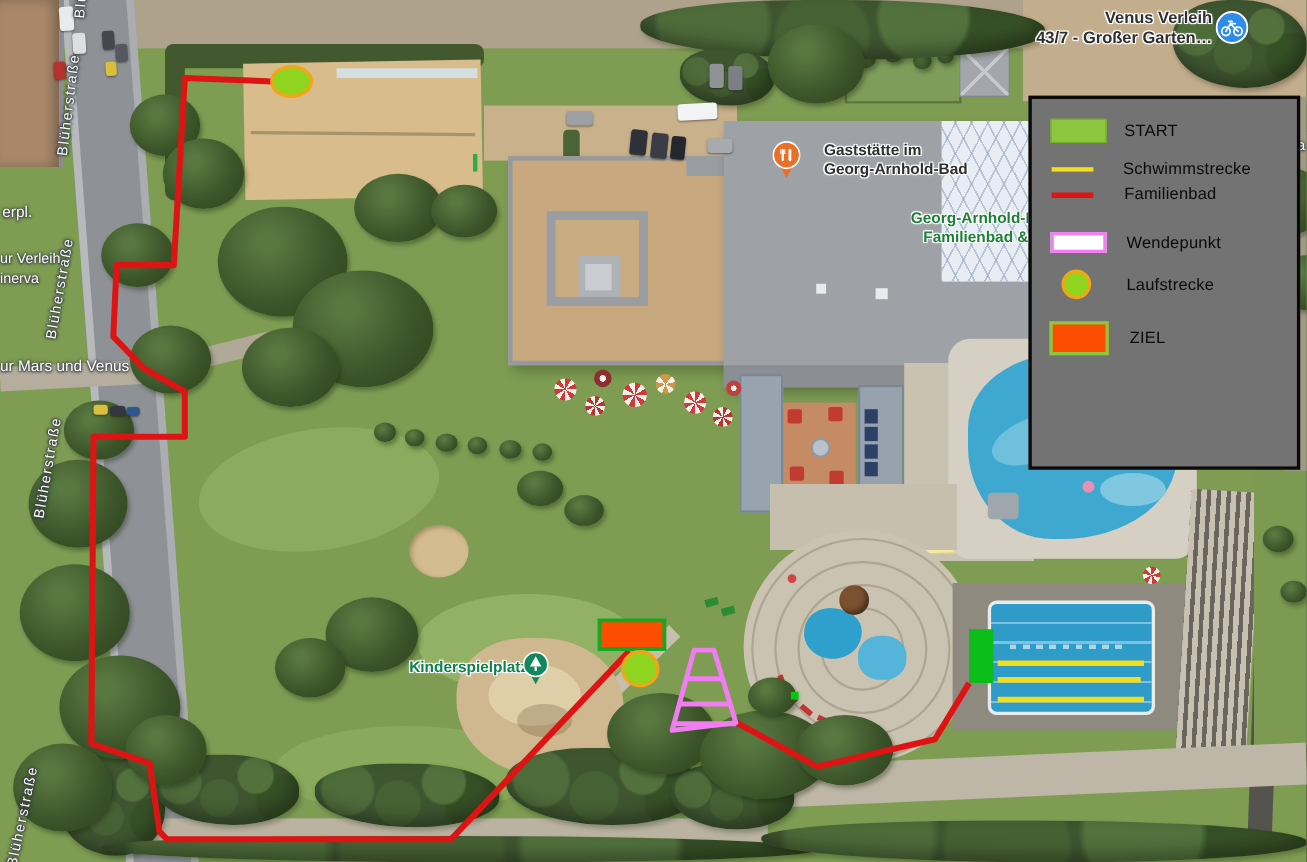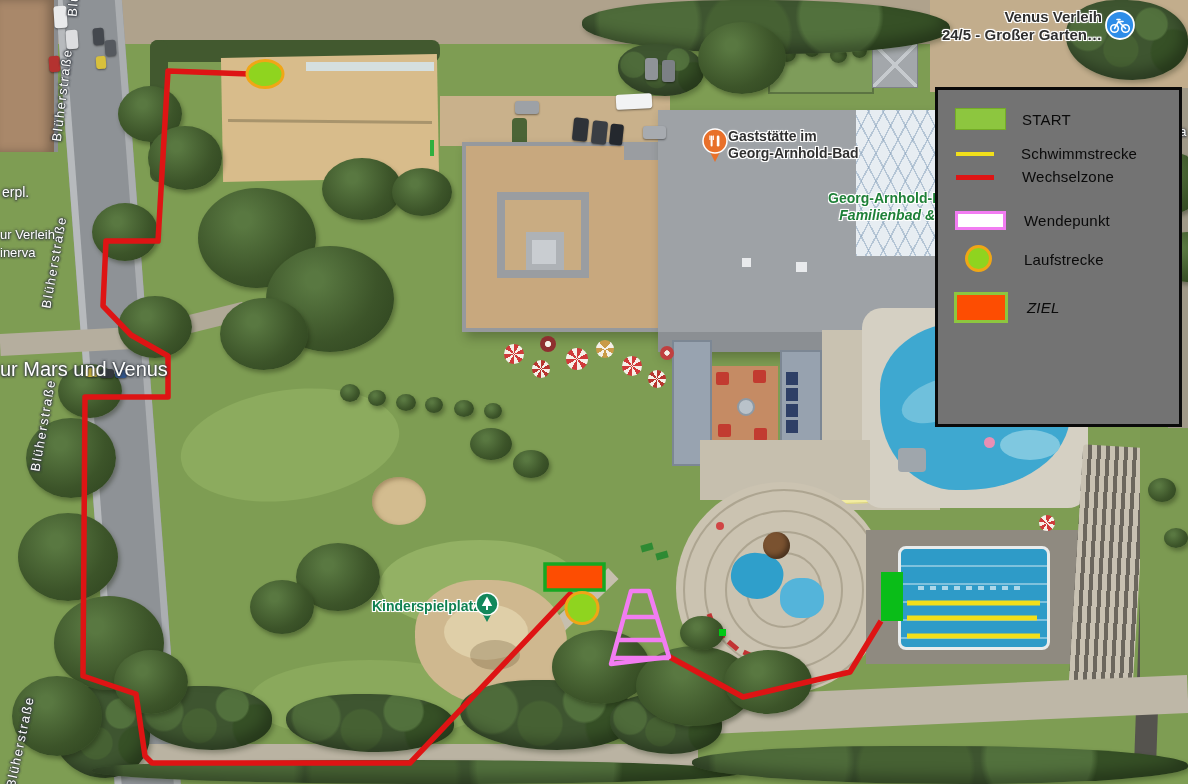--- a/index.html
+++ b/index.html
@@ -244,72 +244,72 @@
 
   <div class="maplabel street-label" style="left:76px;top:-30px;transform:translate(-50%,-50%) rotate(-85deg);">Blüherstraße</div>
   <div class="maplabel street-label" style="left:62px;top:95px;transform:translate(-50%,-50%) rotate(-83deg);">Blüherstraße</div>
   <div class="maplabel street-label" style="left:54px;top:262px;transform:translate(-50%,-50%) rotate(-80deg);">Blüherstraße</div>
   <div class="maplabel street-label" style="left:43px;top:425px;transform:translate(-50%,-50%) rotate(-80deg);">Blüherstraße</div>
   <div class="maplabel street-label" style="left:20px;top:742px;transform:translate(-50%,-50%) rotate(-78deg);">Blüherstraße</div>
 
   <div class="maplabel small-white" style="left:2px;top:184px;font-size:14px;">erpl.</div>
   <div class="maplabel small-white" style="left:0;top:227px;">ur Verleih</div>
   <div class="maplabel small-white" style="left:0;top:245px;">inerva</div>
-  <div class="maplabel small-white" style="left:0;top:358px;font-size:20px;">ur Mars und Venus</div>
+  <div class="maplabel small-white" style="left:0;top:324px;font-size:14px;">ur Mars und Venus</div>
   <div class="maplabel small-white" style="left:1175px;top:124px;">ra</div>
 
   <div class="maplabel" style="left:702px;top:128px;">
     <svg width="26" height="36" viewBox="0 0 26 36" style="position:absolute;left:0;top:0;">
       <path d="M13,34 L6,20 L20,20 Z" fill="#E8702A"></path>
       <circle cx="13" cy="13" r="12" fill="#E8702A" stroke="#fff" stroke-width="1.5"></circle>
       <rect x="8.6" y="7.5" width="2" height="11" rx="1" fill="#fff"></rect>
       <rect x="7.4" y="7.5" width="1" height="4.5" fill="#fff"></rect>
       <rect x="10.9" y="7.5" width="1" height="4.5" fill="#fff"></rect>
       <rect x="14.8" y="7.5" width="2.6" height="11" rx="1.3" fill="#fff"></rect>
     </svg>
-    <div class="poi-dark halo-w" style="position:absolute;left:26px;top:0;">
+    <div class="poi-dark halo-w" style="position:absolute;left:47px;top:0;">
       <div>Gaststätte im</div>
       <div>Georg-Arnhold-Bad</div>
     </div>
   </div>
 
   <div class="maplabel" style="left:828px;top:190px;width:107px;overflow:hidden;text-align:right;">
     <div class="poi-green halo-w" style="white-space:nowrap;">Georg-Arnhold-B</div>
-    <div class="poi-green halo-w" style="white-space:nowrap;font-style:italic;">Familienbad &amp;</div>
+    <div class="poi-green halo-w" style="white-space:nowrap;">Familienbad &amp;</div>
   </div>
 
   <div class="maplabel" style="left:372px;top:592px;">
     <span class="poi-play halo-w" style="position:absolute;left:0;top:6px;">Kinderspielplatz</span>
     <svg width="24" height="32" viewBox="0 0 24 32" style="position:absolute;left:103px;top:0;">
       <path d="M12,30 L6,19 L18,19 Z" fill="#12875B"></path>
       <circle cx="12" cy="12" r="11" fill="#12875B" stroke="#fff" stroke-width="1.5"></circle>
       <path d="M12,4.5 L6.8,14 L17.2,14 Z" fill="#fff"></path>
       <rect x="11" y="14" width="2" height="4" fill="#fff"></rect>
     </svg>
   </div>
 
   <div class="maplabel" style="left:930px;top:8px;width:172px;text-align:right;">
     <div class="poi-dark halo-w" style="font-size:15px;line-height:18px;">Venus Verleih</div>
-    <div class="poi-dark halo-w" style="font-size:15px;line-height:18px;">24/5 - Großer Garten…</div>
+    <div class="poi-dark halo-w" style="font-size:15px;line-height:18px;">43/7 - Großer Garten…</div>
   </div>
   <svg class="maplabel" width="30" height="30" viewBox="0 0 30 30" style="left:1105px;top:10px;">
     <circle cx="15" cy="15" r="14" fill="#2E8DE8" stroke="#fff" stroke-width="1.8"></circle>
     <circle cx="9.5" cy="18.5" r="3.8" fill="none" stroke="#fff" stroke-width="1.6"></circle>
     <circle cx="20.5" cy="18.5" r="3.8" fill="none" stroke="#fff" stroke-width="1.6"></circle>
     <path d="M9.5,18.5 L13.5,11.5 L20.5,18.5 M13.5,11.5 L18,11.5 M12,9.5 L15,9.5" fill="none" stroke="#fff" stroke-width="1.6" stroke-linecap="round"></path>
   </svg>
 
   <div id="legend">
     <div class="lg-sw lg-start"></div>
     <span class="lg-lab" style="left:84px;top:21px;">START</span>
     <div class="lg-sw lg-swim"></div>
     <span class="lg-lab" style="left:83px;top:55px;">Schwimmstrecke</span>
     <div class="lg-sw lg-run"></div>
-    <span class="lg-lab" style="left:84px;top:78px;">Wechselzone</span>
+    <span class="lg-lab" style="left:84px;top:78px;">Familienbad</span>
     <div class="lg-sw lg-wz"></div>
     <span class="lg-lab" style="left:86px;top:122px;">Wendepunkt</span>
     <div class="lg-sw lg-wp"></div>
     <span class="lg-lab" style="left:86px;top:161px;">Laufstrecke</span>
     <div class="lg-sw lg-ziel"></div>
-    <span class="lg-lab" style="left:89px;top:209px;font-style:italic;">ZIEL</span>
+    <span class="lg-lab" style="left:89px;top:209px;">ZIEL</span>
   </div>
 
 </div>
 
 </body></html>

